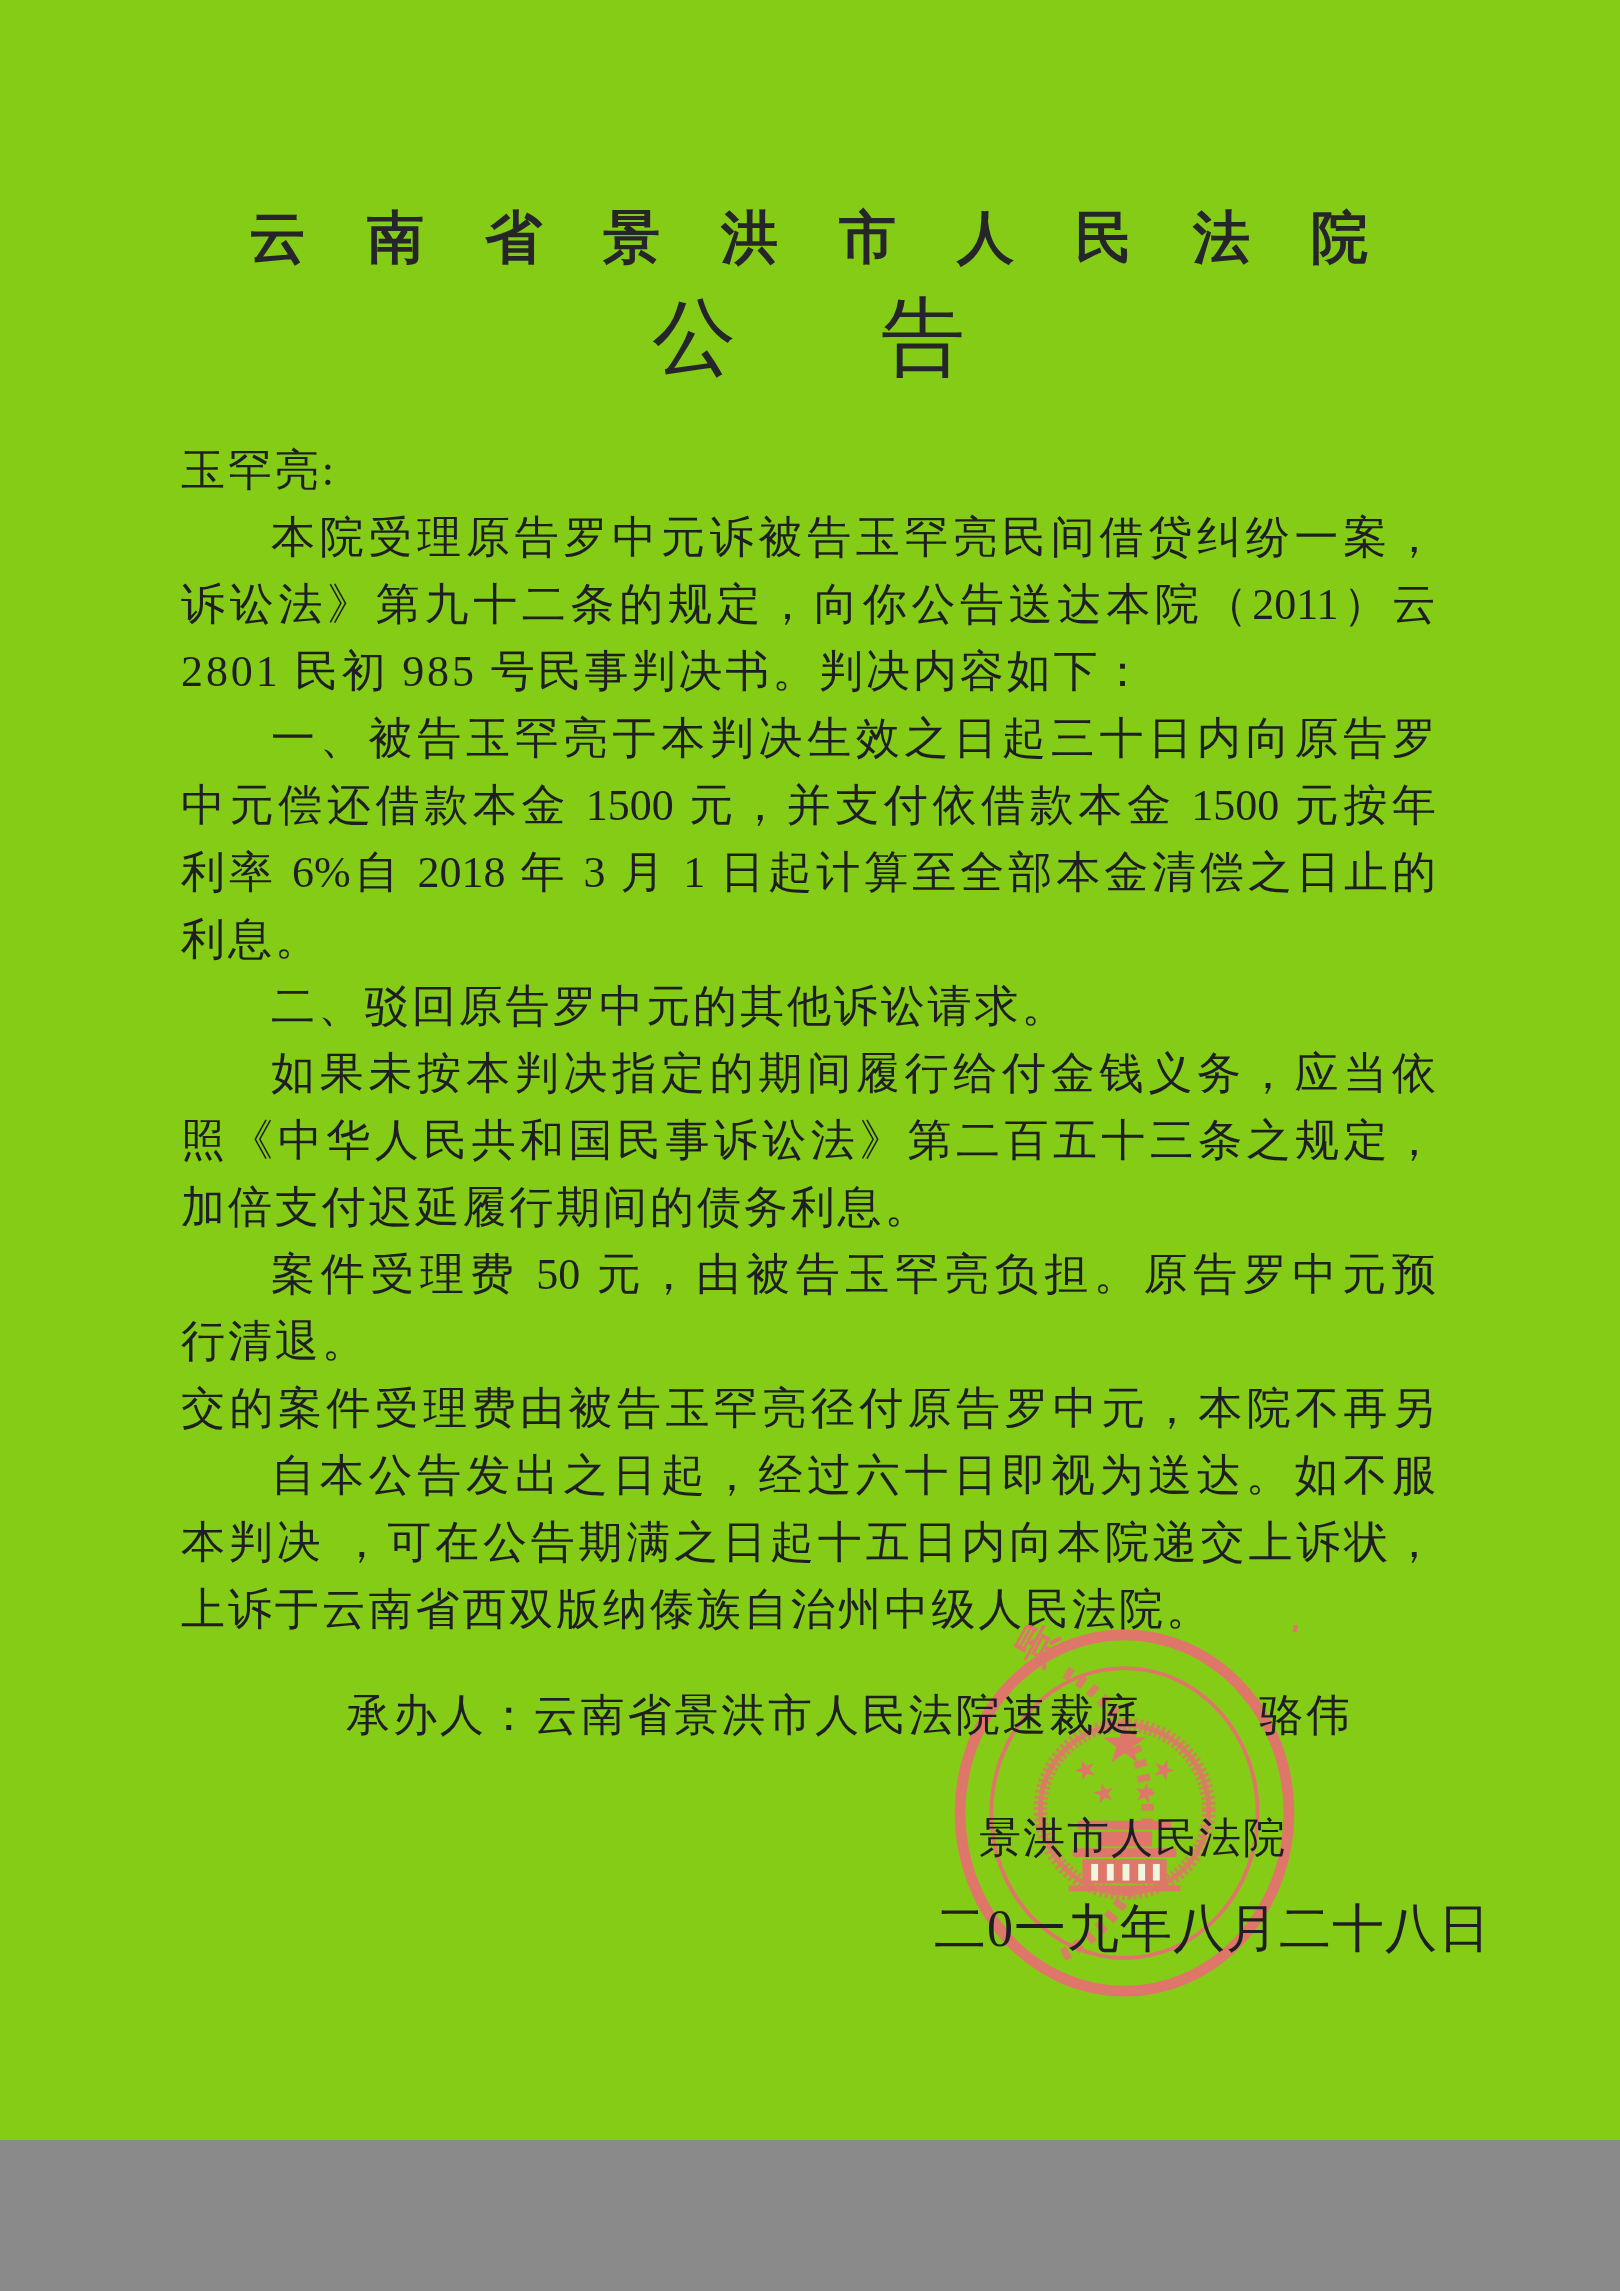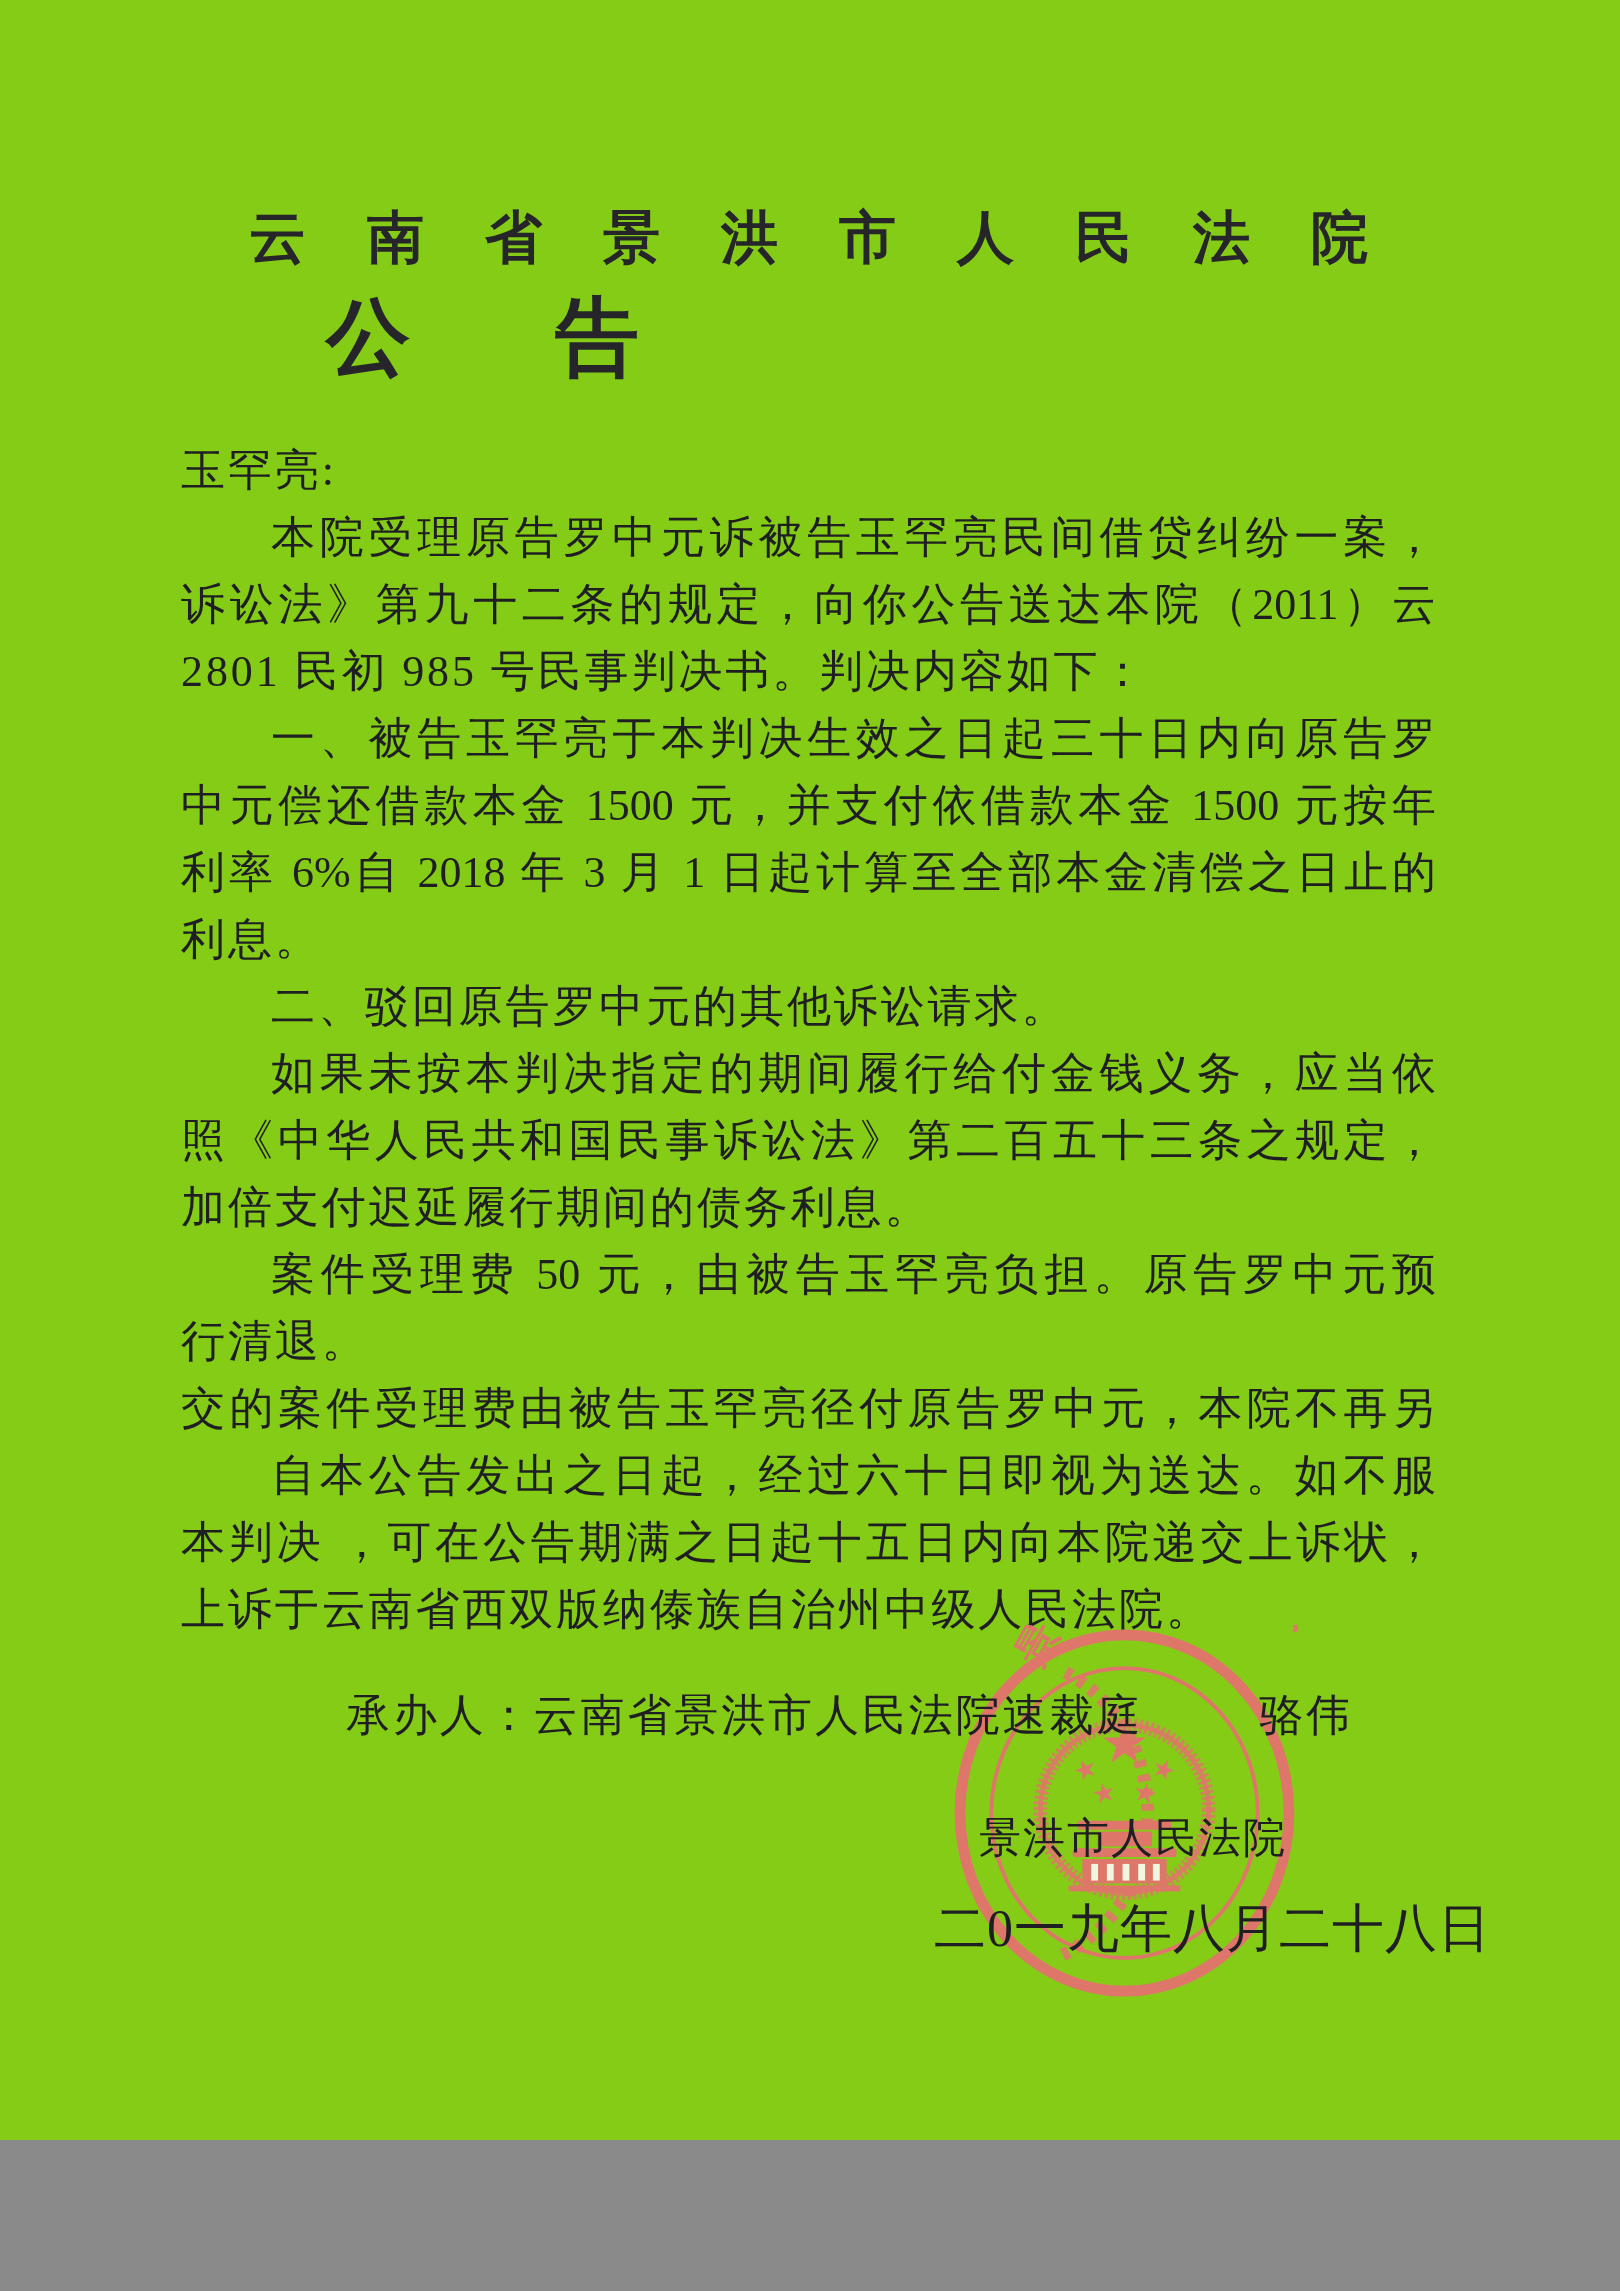--- a/index.html
+++ b/index.html
@@ -21,24 +21,24 @@
     line-height:1.05;
     text-align:center;
     letter-spacing:61px;
     padding-left:61px;
     color:#26262a;
     white-space:nowrap;
   }
   .doc-type{
     margin:25.5px 0 0 0;
     font-family:"Liberation Sans","DejaVu Sans",sans-serif;
-    font-weight:700;
+    font-weight:400;
     font-size:84px;
     line-height:1.05;
-    text-align:left;
+    text-align:center;
     letter-spacing:145px;
     padding-left:145px;
     color:#26262a;
     white-space:nowrap;
   }
   .body-text{margin-top:55px;font-size:44px;line-height:67px;}
   .bl{letter-spacing:2.9px;}
   .bl.j{
     letter-spacing:0;
     text-align:justify;

